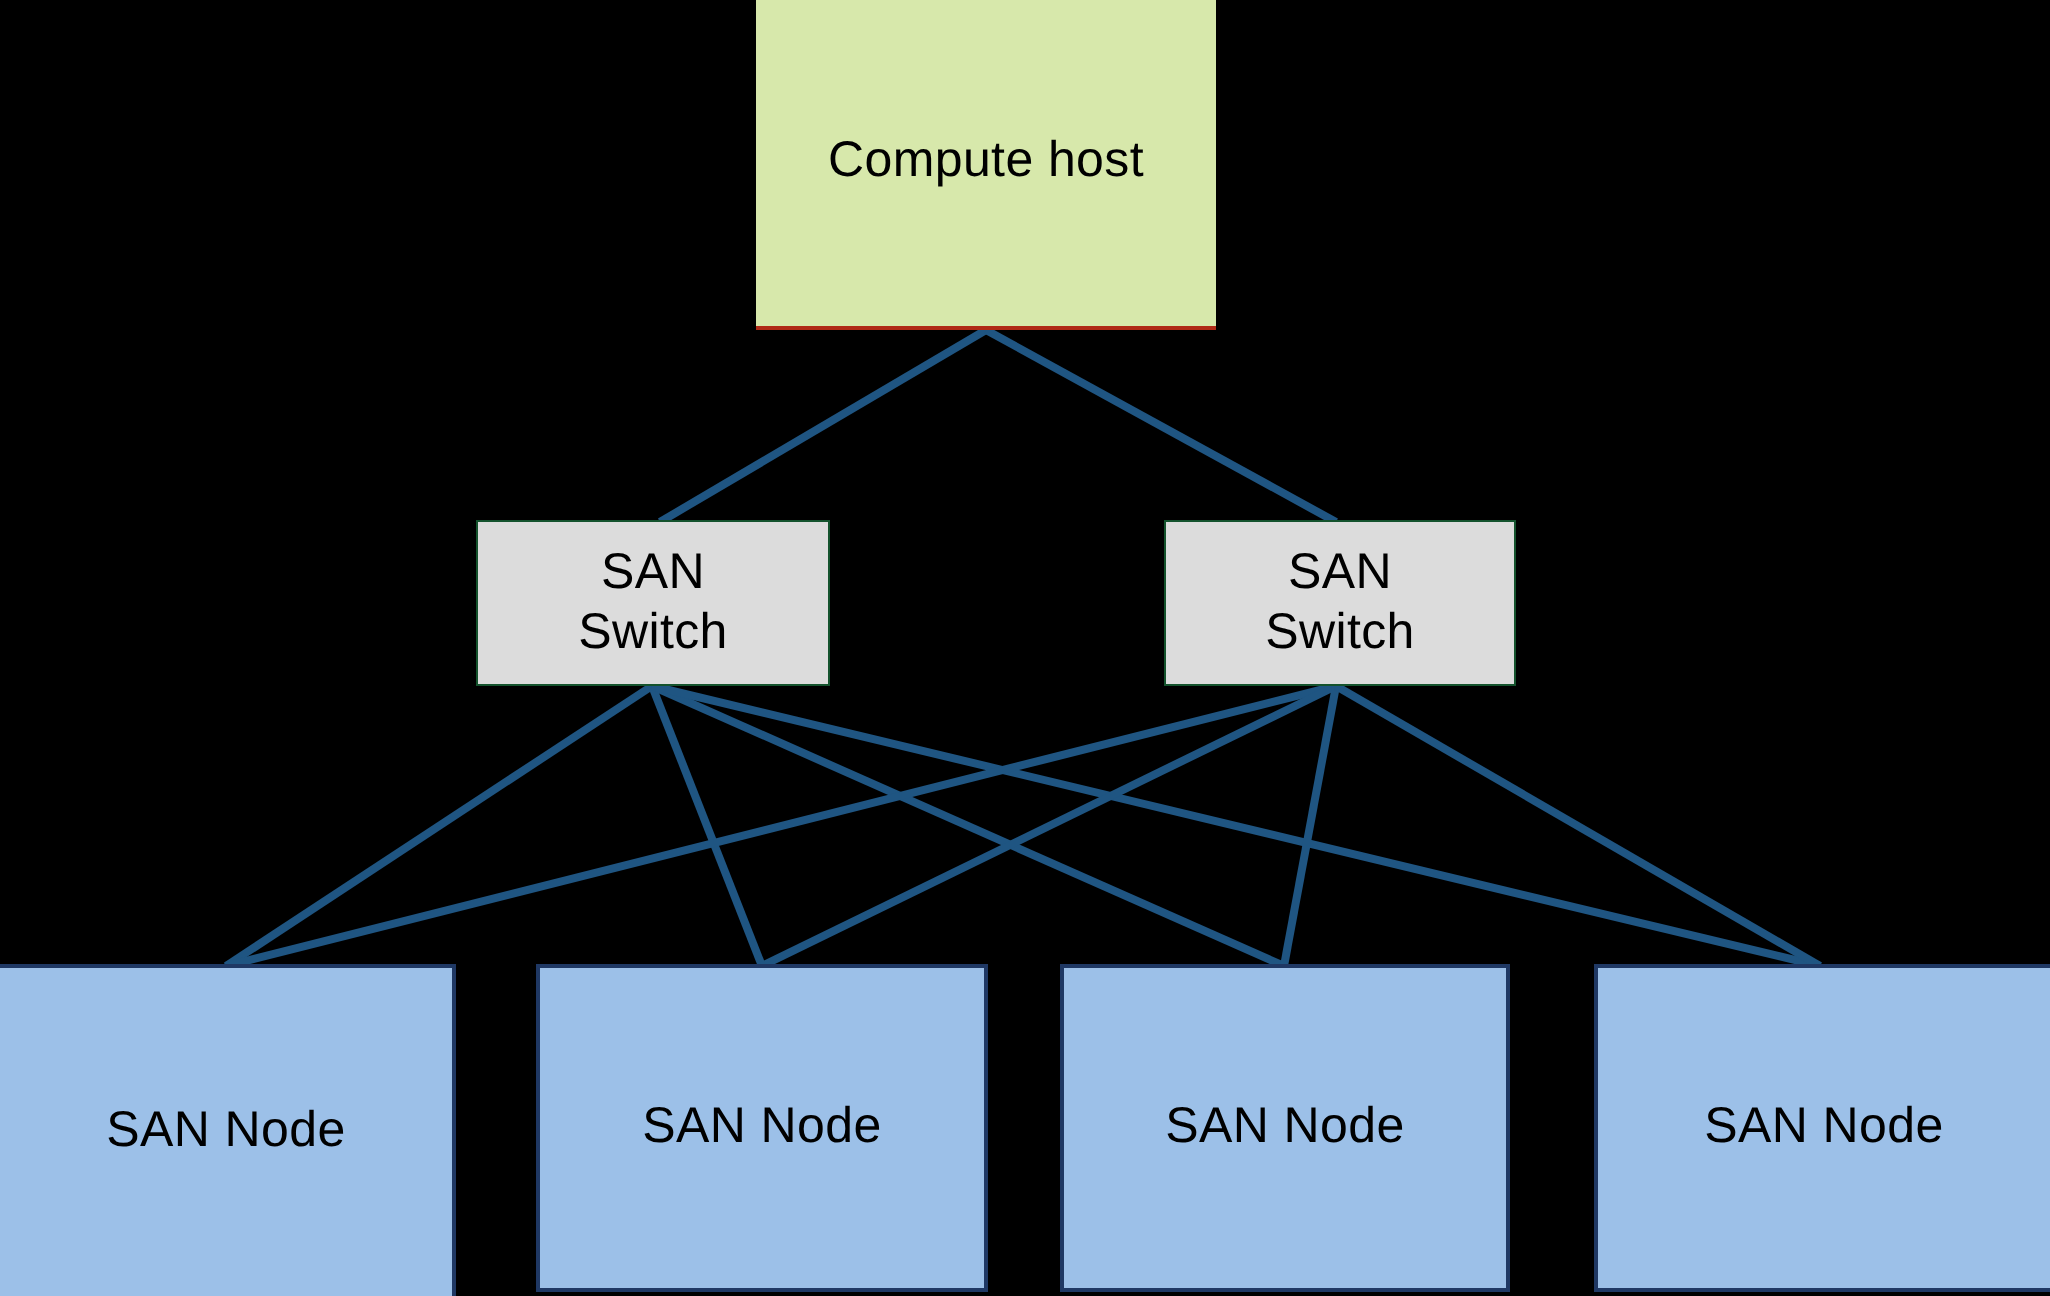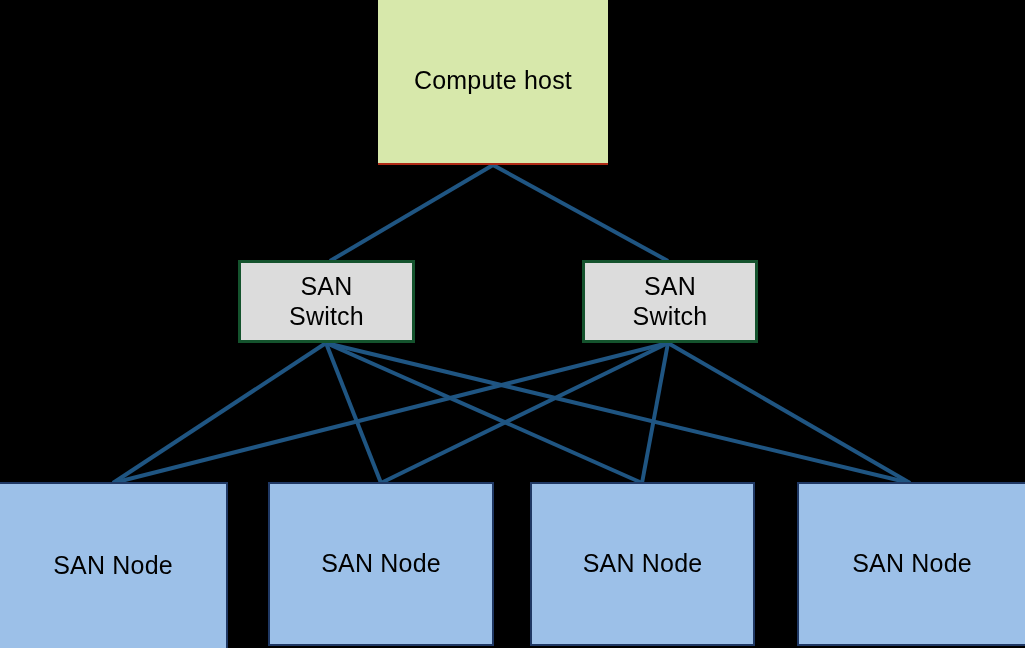--- a/index.html
+++ b/index.html
@@ -40,21 +40,21 @@
     white-space: pre-line;
   }
   .compute-host {
     background: #d7e8ab;
     border-bottom: 2px solid #b02a16;
     font-size: 25px;
     letter-spacing: 0.2px;
   }
   .san-switch {
     background: #dcdcdc;
-    border: 3px solid #14532d;
+    border: 1px solid #14532d;
     font-size: 25px;
     letter-spacing: 0.2px;
   }
   .san-node {
     background: #9cc0e8;
     border: 2px solid #1f3864;
     font-size: 25px;
     letter-spacing: 0.2px;
   }
   .node-label {

